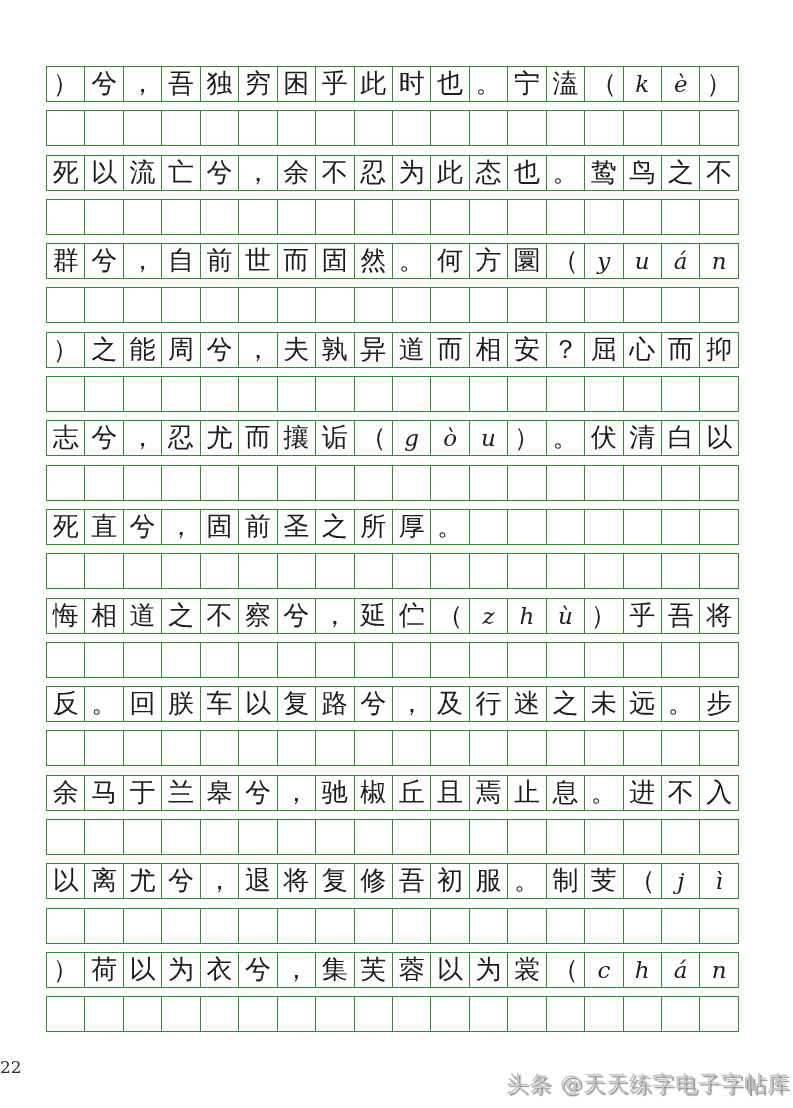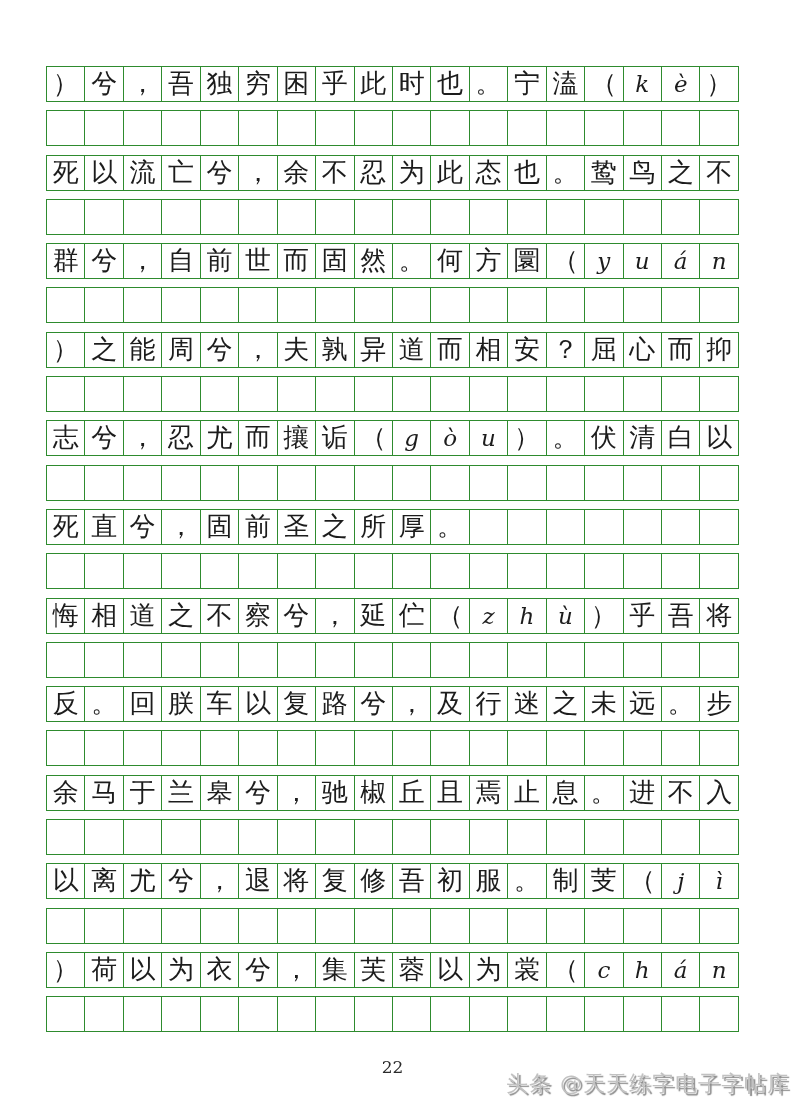--- a/index.html
+++ b/index.html
@@ -35,21 +35,21 @@
   }
   .cell:first-child{border-left:none;}
   .cell.pinyin{
     font-family:"DejaVu Serif", serif;
     font-style:italic;
     font-size:23px;
   }
   .page-number{
     position:absolute;
     top:1057px;left:0;width:785px;
-    text-align:center;
+    text-align:left;
     font-size:17px;
     color:#2b2b2b;
     font-family:"DejaVu Serif", serif;
   }
   .watermark{
     position:absolute;
     top:1069px;right:3px;
     font-size:22px;
     font-weight:normal;
     letter-spacing:1px;

